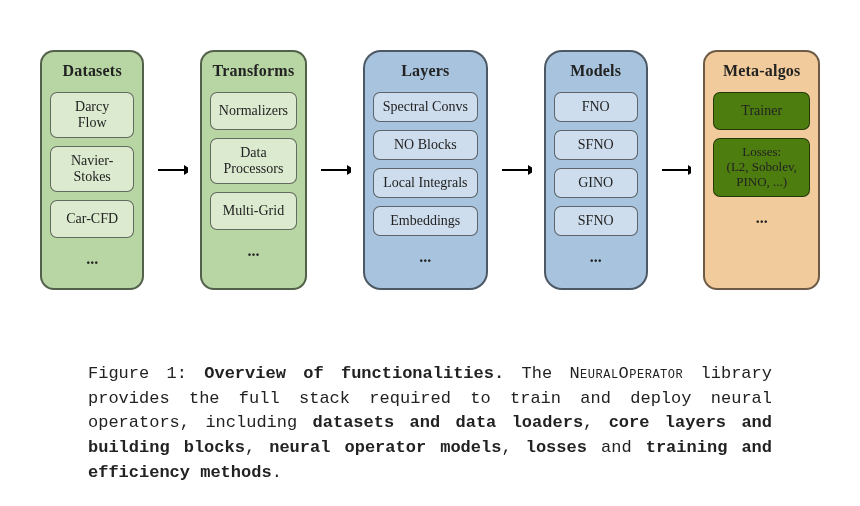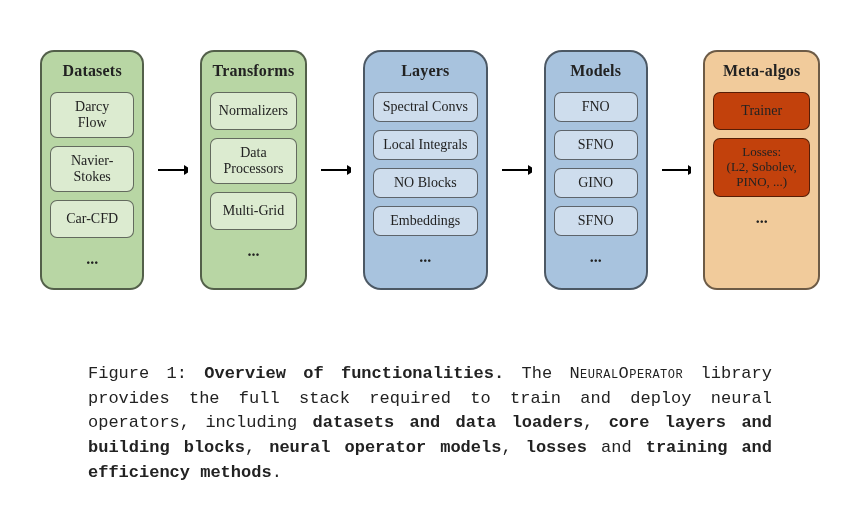--- a/index.html
+++ b/index.html
@@ -58,21 +58,21 @@
     font-size: 16px;
     margin-top: 4px;
   }
 
   
   .col-green  { background:#B8D6A4; width: 116px; }
   .col-green .cell { background:#DCEBD0; }
   .col-blue   { background:#A8C3DE; width: 140px; border-radius: 18px; }
   .col-blue .cell { background:#CEDDED; }
   .col-orange { background:#F1CB9B; width: 130px; }
-  .col-orange .cell { background:#c2410c; }
+  .col-orange .cell { background:#4d7c0f; }
 
   
   .h1 { min-height: 38px; display:flex; align-items:center; justify-content:center; }
   .h2 { min-height: 48px; display:flex; align-items:center; justify-content:center; }
 
   .caption {
     margin: 52px 48px 0 48px;
     font-size: 17px;
     line-height: 1.45;
     text-align: justify;
@@ -110,22 +110,22 @@
     </div>
 
     <svg class="arrow-svg" width="36" height="22" style="margin-left:-28px; margin-right:-28px;">
       <line x1="2" y1="11" x2="28" y2="11" stroke="#000" stroke-width="2"></line>
       <polygon points="28,6 36,11 28,16" fill="#000"></polygon>
     </svg>
 
     <div class="col col-blue">
       <div class="col-title">Layers</div>
       <div class="cell">Spectral Convs</div>
+      <div class="cell">NO Blocks</div>
       <div class="cell">Local Integrals</div>
-      <div class="cell">NO Blocks</div>
       <div class="cell">Embeddings</div>
       <div class="ellipsis">...</div>
     </div>
 
     <svg class="arrow-svg" width="36" height="22" style="margin-left:-28px; margin-right:-28px;">
       <line x1="2" y1="11" x2="28" y2="11" stroke="#000" stroke-width="2"></line>
       <polygon points="28,6 36,11 28,16" fill="#000"></polygon>
     </svg>
 
     <div class="col col-blue" style="width:116px;">

